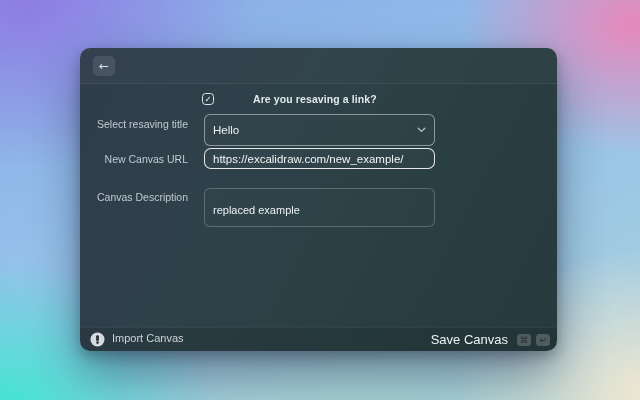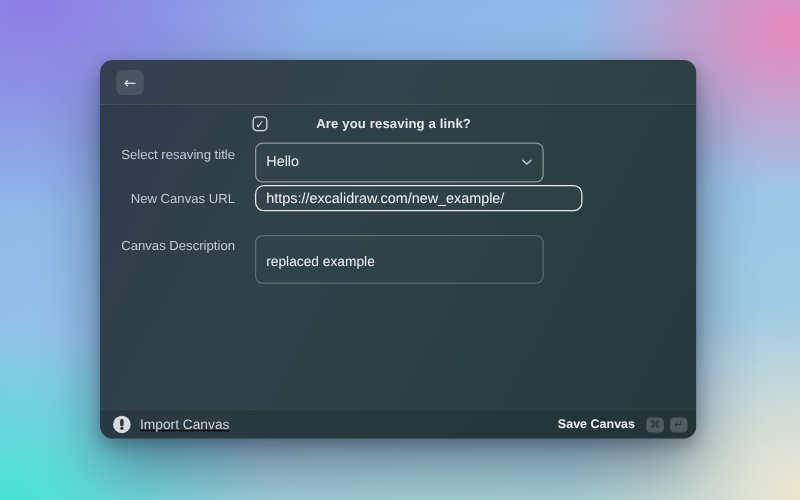--- a/index.html
+++ b/index.html
@@ -76,21 +76,21 @@
     border-radius: 6px;
     display: flex; align-items: center;
     padding: 15px 8px; cursor: pointer;
     background: rgba(255,255,255,0.015);
   }
   .select-value { color: #eef2f5; font-size: 11.5px; font-weight: 500; flex: 1 1 auto; }
   .chevron { display: flex; align-items: center; }
 
   .url-input {
     position: absolute; left: 124px; top: 64px;
-    width: 262px; height: 21px;
+    width: 231px; height: 21px;
     border: 1.5px solid rgba(255,255,255,0.88);
     border-radius: 7px;
     background: rgba(255,255,255,0.02);
     color: #f1f5f7; font-size: 11.5px; font-weight: 500;
     padding: 0 8px; outline: none;
     font-family: "Liberation Sans", "DejaVu Sans", sans-serif;
   }
 
   .desc-area {
     position: absolute; left: 124px; top: 104px;
@@ -104,30 +104,29 @@
 
   
   .footer {
     flex: 0 0 24px; height: 24px;
     border-top: 1px solid rgba(255,255,255,0.06);
     background: rgba(0,0,0,0.10);
     display: flex; align-items: center; justify-content: space-between;
     padding: 0 7px 0 10px;
   }
   .import {
-    display: flex; align-items: center; gap: 7px;
+    display: flex; align-items: flex-start; gap: 7px;
     cursor: pointer;
-    text-decoration: underline;
   }
   .import-label { color: #ced4d9; font-size: 11px; }
   .save {
     display: flex; align-items: center; gap: 5px;
     cursor: pointer;
   }
-  .save-label { color: #eff3f6; font-size: 10px; font-weight: 700; margin-right: 4px; }
+  .save-label { color: #eff3f6; font-size: 13px; font-weight: 400; margin-right: 4px; }
   .keycap {
     width: 14px; height: 12px; border-radius: 3.5px;
     background: rgba(255,255,255,0.20);
     color: #242c30; font-size: 8.5px; line-height: 12px;
     text-align: center;
     font-family: "DejaVu Sans", sans-serif;
   }
 </style>
 </head>
 <body>

